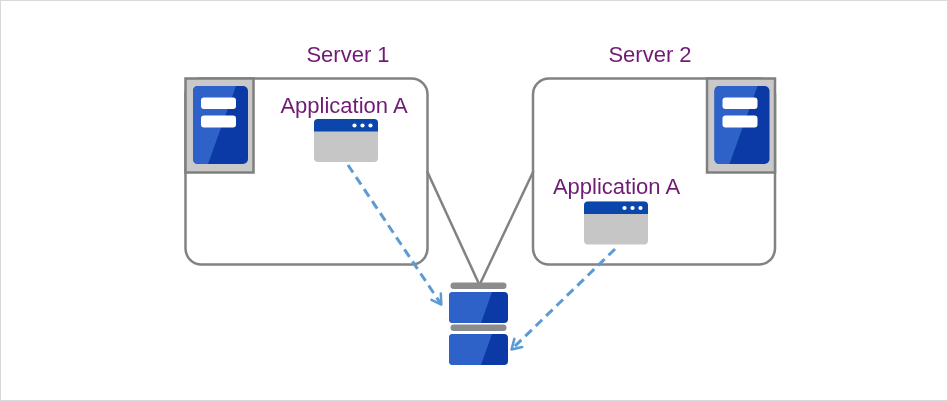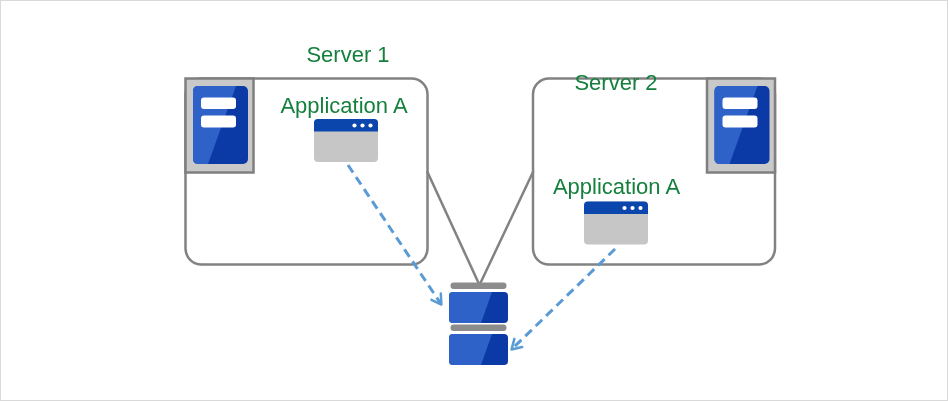--- a/index.html
+++ b/index.html
@@ -9,21 +9,21 @@
     border:1px solid #d9d9d9;
     background:#ffffff;
     font-family:"Liberation Sans", sans-serif;
     overflow:hidden;
   }
   #diagram-svg{position:absolute;left:0;top:0;width:948px;height:401px;}
   .node-label{
     position:absolute;
     font-size:22px;
     line-height:22px;
-    color:#15803d;
+    color:#701a75;
     white-space:nowrap;
     transform:translateX(-50%);
   }
 </style>
 </head>
 <body>
 
 <div id="canvas">
 
   <svg id="diagram-svg" viewBox="0 0 948 401">
@@ -91,19 +91,19 @@
     <g>
       <line x1="347" y1="164" x2="440" y2="303" stroke="#5b9bd5" stroke-width="3" stroke-dasharray="9 5.5" marker-end="url(#arrowhead)"></line>
     </g>
     <g>
       <line x1="614" y1="248" x2="511" y2="348" stroke="#5b9bd5" stroke-width="3" stroke-dasharray="9 5.5" marker-end="url(#arrowhead)"></line>
     </g>
   </svg>
 
   <div class="node-label" style="left:347px;top:43px;">Server 1</div>
 
-  <div class="node-label" style="left:615px;top:43px;margin-top:28px;">Server 2</div>
+  <div class="node-label" style="left:649px;top:43px;">Server 2</div>
 
   <div class="node-label" style="left:343px;top:94px;">Application A</div>
 
   <div class="node-label" style="left:615.5px;top:175px;">Application A</div>
 
 </div>
 
 </body></html>

